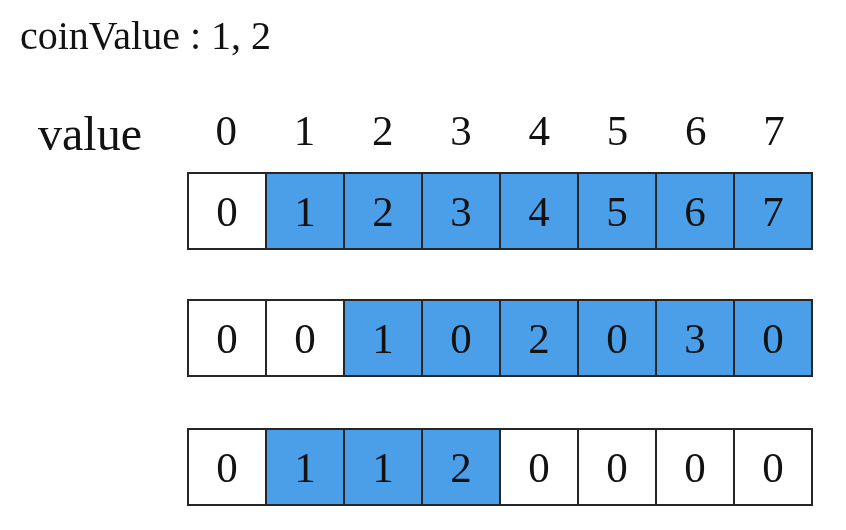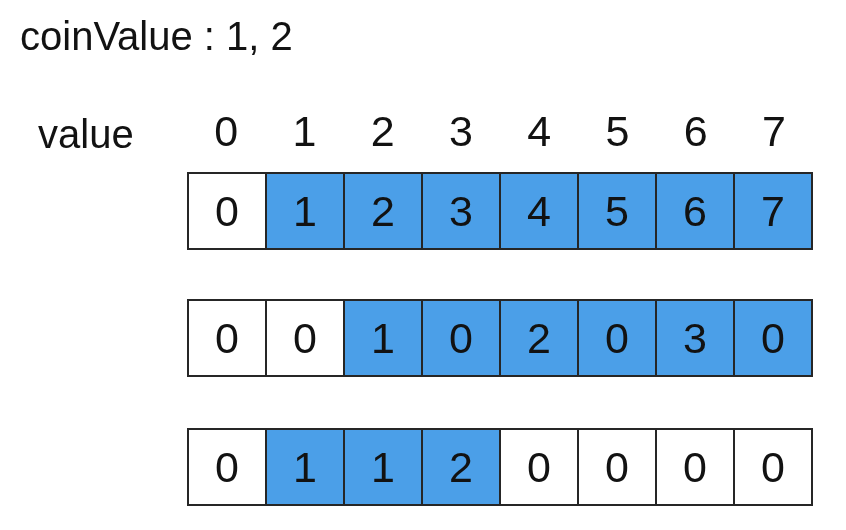--- a/index.html
+++ b/index.html
@@ -1,38 +1,38 @@
 <!DOCTYPE html>
 <html><head>
 <meta charset="utf-8">
 <style>
   html, body { margin: 0; padding: 0; background: #ffffff; }
   .canvas {
     position: relative;
     width: 846px;
     height: 530px;
     background: #ffffff;
-    font-family: Liberation Sans, sans-serif;
+    font-family: Liberation Serif, serif;
     color: #121212;
     overflow: hidden;
   }
   .title {
     position: absolute;
     left: 20px;
     top: 13px;
     font-size: 40px;
     line-height: 1.15;
     letter-spacing: 0px;
     white-space: pre;
   }
   .value-label {
     position: absolute;
     left: 38px;
     top: 112px;
-    font-size: 40px;
+    font-size: 48px;
     line-height: 44px;
   }
   .indices {
     position: absolute;
     left: 187px;
     top: 107px;
     width: 626px;
     display: flex;
   }
   .idx {

